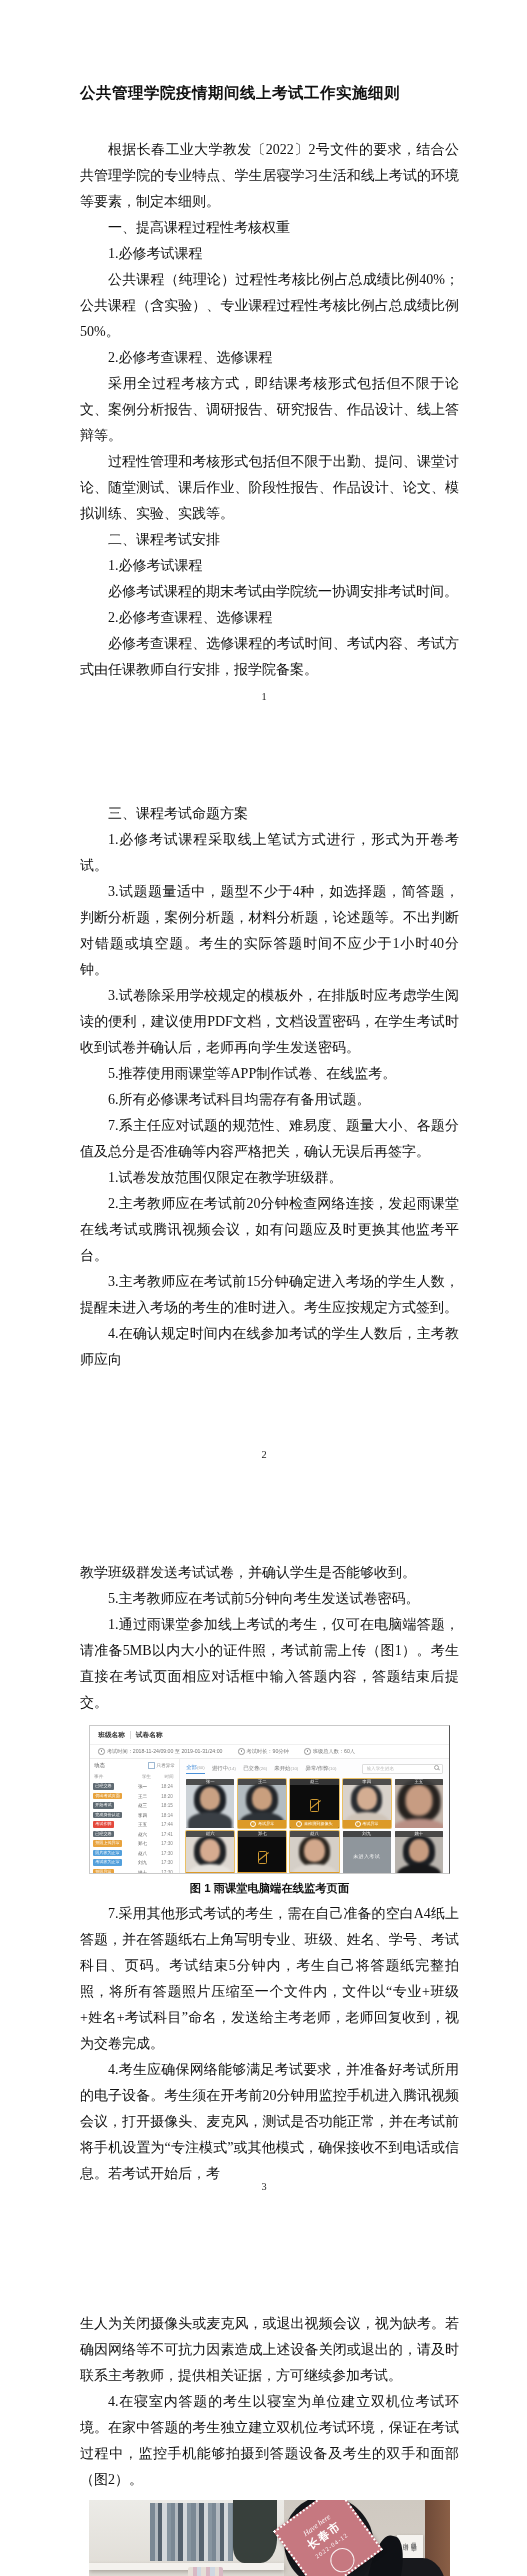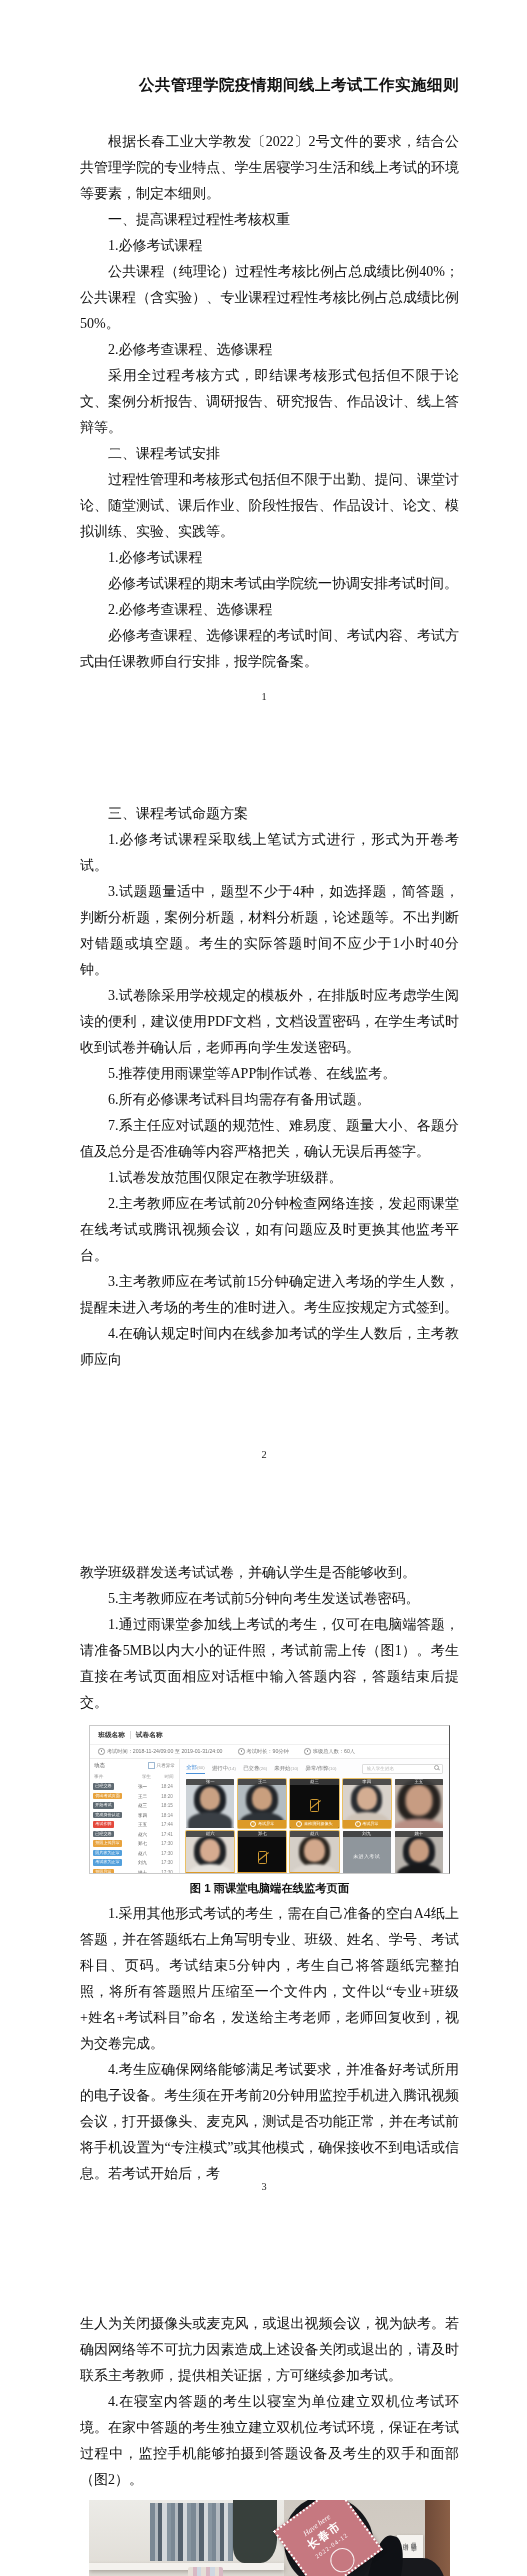--- a/index.html
+++ b/index.html
@@ -2,21 +2,21 @@
 <html lang="zh" style="font-size:8.2px"><head>
 <meta charset="utf-8">
 <style>
   html,body{margin:0;padding:0;background:#ffffff;}
   body{width:528px;font-family:"Liberation Serif","DejaVu Serif",serif;color:#111;}
   .page{position:relative;box-sizing:border-box;width:528px;padding-left:80px;padding-right:69px;overflow:hidden;background:#fff;}
   .page-1{height:746px;padding-top:71px;}
   .page-2{height:758px;padding-top:55px;}
   .page-3{height:732px;padding-top:56px;}
   .page-4{height:756px;padding-top:75px;}
-  .doc-title{font-family:"Liberation Sans","DejaVu Sans",sans-serif;font-size:15.5px;font-weight:bold;text-align:right;margin:4px 0 33px 0;letter-spacing:0.5px;}
+  .doc-title{font-family:"Liberation Sans","DejaVu Sans",sans-serif;font-size:15.5px;font-weight:bold;text-align:left;margin:12px 0 33px 0;letter-spacing:0.5px;}
   .para{font-size:14px;line-height:26px;margin:0;text-align:justify;text-indent:2em;word-break:break-all;}
   .para.cont{text-indent:0;}
   .fig-caption{font-family:"Liberation Sans","DejaVu Sans",sans-serif;font-size:11.3px;font-weight:bold;text-align:center;line-height:26px;margin:1px 0 0 0;}
   .pagenum{position:absolute;left:0;right:0;bottom:44px;text-align:center;font-size:10.3px;color:#222;}
 
   
   .fig1{width:361px;height:149px;margin:9.3px auto 0;box-sizing:border-box;border:0.5px solid #c9c9c9;border-right-color:#555;
         background:#fff;font-family:"Liberation Sans","DejaVu Sans",sans-serif;overflow:hidden;position:relative;}
   .f1-header{height:17.5px;display:flex;align-items:center;padding-left:8.2px;border-bottom:0.5px solid #f0f0f0;font-size:6.7px;font-weight:bold;color:#333;}
   .f1-div{width:0.5px;height:7.2px;background:#d8d8d8;margin:0 5.2px;}
@@ -101,22 +101,22 @@
 
 <main>
     <section class="page page-1">
       <h1 class="doc-title">公共管理学院疫情期间线上考试工作实施细则</h1>
       <p class="para">根据长春工业大学教发〔2022〕2号文件的要求，结合公共管理学院的专业特点、学生居寝学习生活和线上考试的环境等要素，制定本细则。</p>
       <p class="para">一、提高课程过程性考核权重</p>
       <p class="para">1.必修考试课程</p>
       <p class="para">公共课程（纯理论）过程性考核比例占总成绩比例40%；公共课程（含实验）、专业课程过程性考核比例占总成绩比例50%。</p>
       <p class="para">2.必修考查课程、选修课程</p>
       <p class="para">采用全过程考核方式，即结课考核形式包括但不限于论文、案例分析报告、调研报告、研究报告、作品设计、线上答辩等。</p>
+      <p class="para">过程性管理和考核形式包括但不限于出勤、提问、课堂讨论、随堂测试、课后作业、阶段性报告、作品设计、论文、模拟训练、实验、实践等。</p>
       <p class="para">二、课程考试安排</p>
-      <p class="para">过程性管理和考核形式包括但不限于出勤、提问、课堂讨论、随堂测试、课后作业、阶段性报告、作品设计、论文、模拟训练、实验、实践等。</p>
       <p class="para">1.必修考试课程</p>
       <p class="para">必修考试课程的期末考试由学院统一协调安排考试时间。</p>
       <p class="para">2.必修考查课程、选修课程</p>
       <p class="para">必修考查课程、选修课程的考试时间、考试内容、考试方式由任课教师自行安排，报学院备案。</p>
       <div class="pagenum">1</div>
     </section>
     <section class="page page-2">
       <p class="para">三、课程考试命题方案</p>
       <p class="para">1.必修考试课程采取线上笔试方式进行，形式为开卷考试。</p>
       <p class="para">3.试题题量适中，题型不少于4种，如选择题，简答题，判断分析题，案例分析题，材料分析题，论述题等。不出判断对错题或填空题。考生的实际答题时间不应少于1小时40分钟。</p>
@@ -364,21 +364,21 @@
                     <i class="skin" style="background: rgb(199, 156, 128); position: absolute;"></i>
                     <i class="shirt" style="background: rgb(23, 24, 26); position: absolute;"></i>
                   </div>
                 </div>
               </div>
             </div>
       </div>
     </div>
   </figure>
       <p class="fig-caption">图 1 雨课堂电脑端在线监考页面</p>
-      <p class="para">1.采用其他形式考试的考生，需在自己准备的空白A4纸上答题，并在答题纸右上角写明专业、班级、姓名、学号、考试科目、页码。考试结束5分钟内，考生自己将答题纸完整拍照，将所有答题照片压缩至一个文件内，文件以“专业+班级+姓名+考试科目”命名，发送给主考老师，老师回复收到，视为交卷完成。</p>
+      <p class="para">7.采用其他形式考试的考生，需在自己准备的空白A4纸上答题，并在答题纸右上角写明专业、班级、姓名、学号、考试科目、页码。考试结束5分钟内，考生自己将答题纸完整拍照，将所有答题照片压缩至一个文件内，文件以“专业+班级+姓名+考试科目”命名，发送给主考老师，老师回复收到，视为交卷完成。</p>
       <p class="para">4.考生应确保网络能够满足考试要求，并准备好考试所用的电子设备。考生须在开考前20分钟用监控手机进入腾讯视频会议，打开摄像头、麦克风，测试是否功能正常，并在考试前将手机设置为“专注模式”或其他模式，确保接收不到电话或信息。若考试开始后，考</p>
       <div class="pagenum">3</div>
     </section>
     <section class="page page-4">
       <p class="para cont">生人为关闭摄像头或麦克风，或退出视频会议，视为缺考。若确因网络等不可抗力因素造成上述设备关闭或退出的，请及时联系主考教师，提供相关证据，方可继续参加考试。</p>
       <p class="para">4.在寝室内答题的考生以寝室为单位建立双机位考试环境。在家中答题的考生独立建立双机位考试环境，保证在考试过程中，监控手机能够拍摄到答题设备及考生的双手和面部（图2）。</p>
       <figure class="photo" style="margin:7.2px auto 0">
     <div class="ph-shelf"></div>
     <div class="ph-books"></div>
     <div class="ph-bag"></div>

